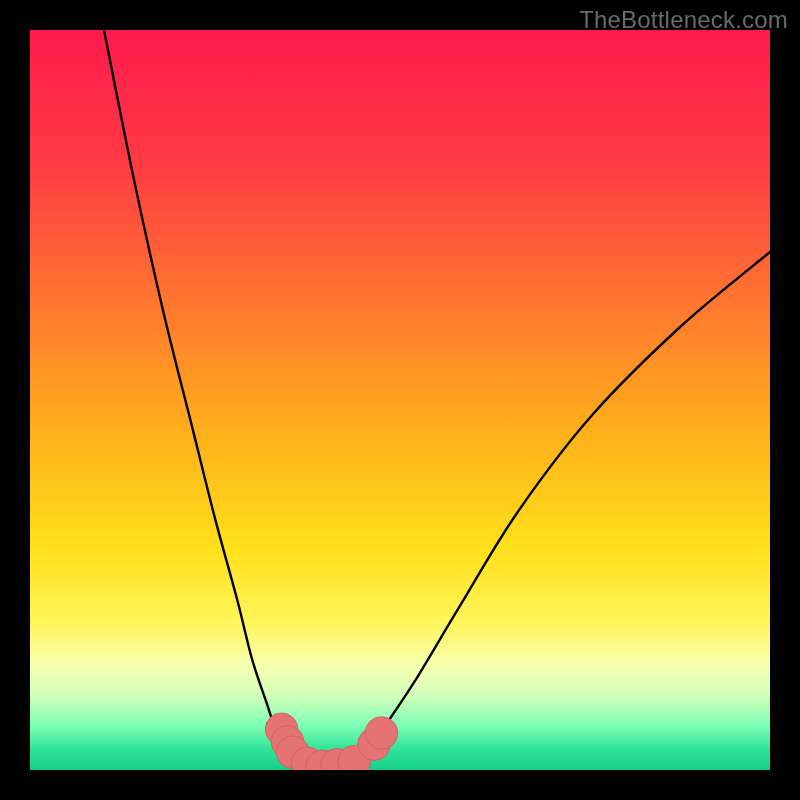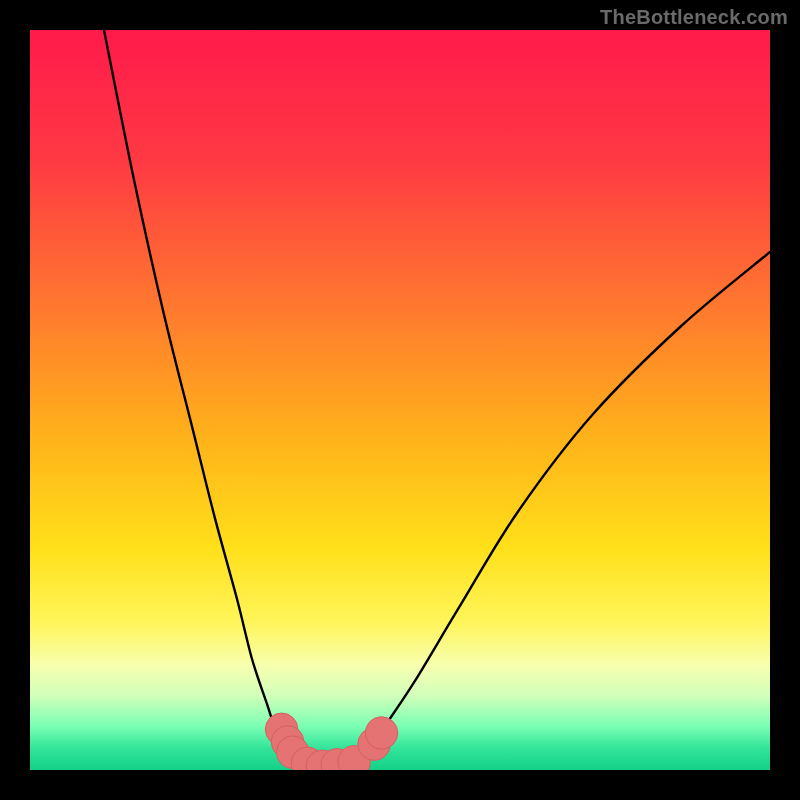--- a/index.html
+++ b/index.html
@@ -19,22 +19,22 @@
   svg {
     position: absolute;
     top: 0;
     left: 0;
   }
   #watermark {
     position: absolute;
     top: 6px;
     right: 12px;
     color: #6a6a6a;
-    font-size: 20px;
-    font-weight: 700;
+    font-size: 24px;
+    font-weight: 400;
     letter-spacing: 0.2px;
     user-select: none;
   }
 </style>
 </head>
 <body>
 
 <div id="stage">
   <svg id="svg" width="800" height="800" viewBox="0 0 800 800">
     <defs>

